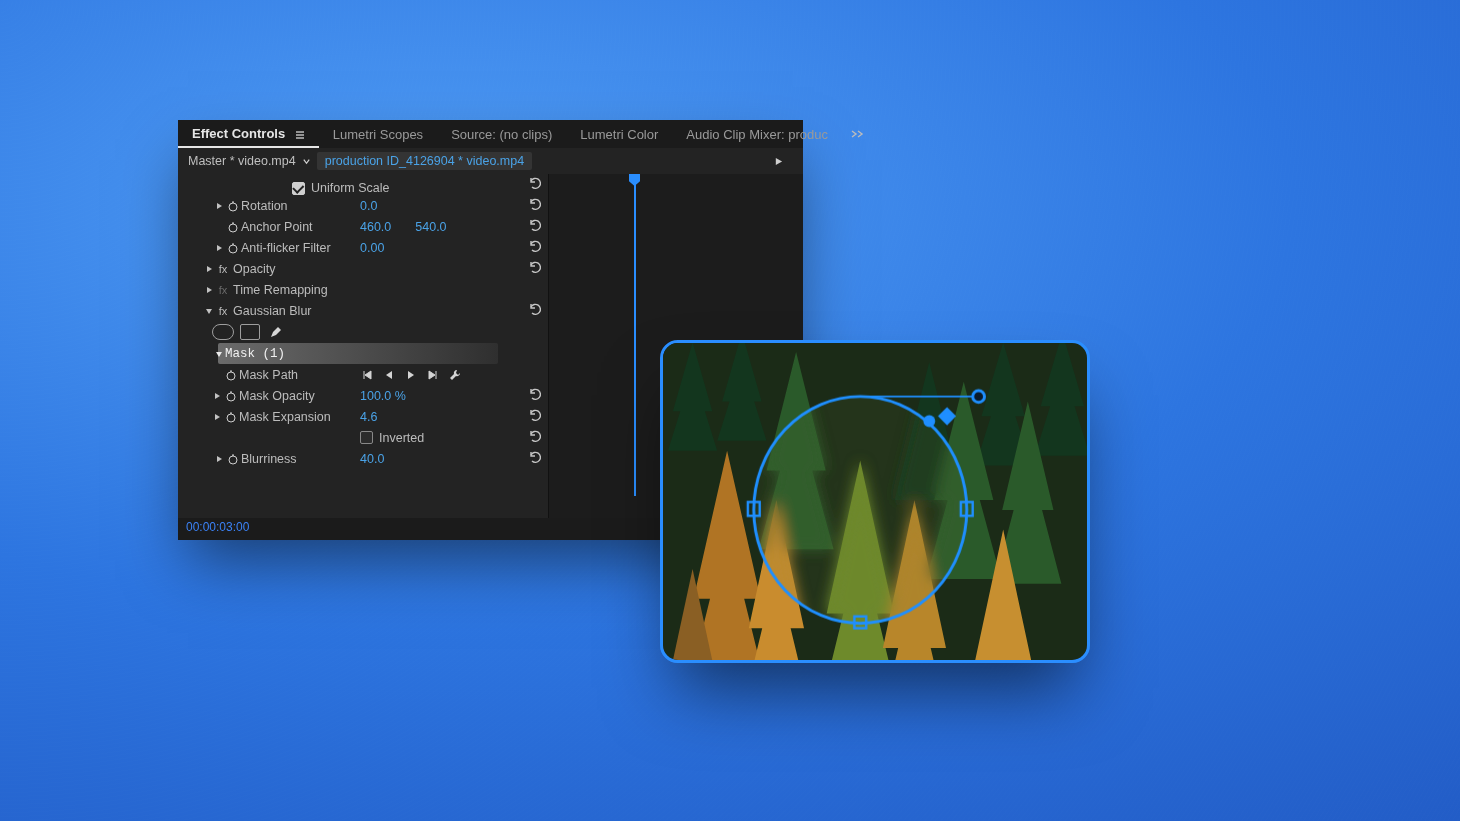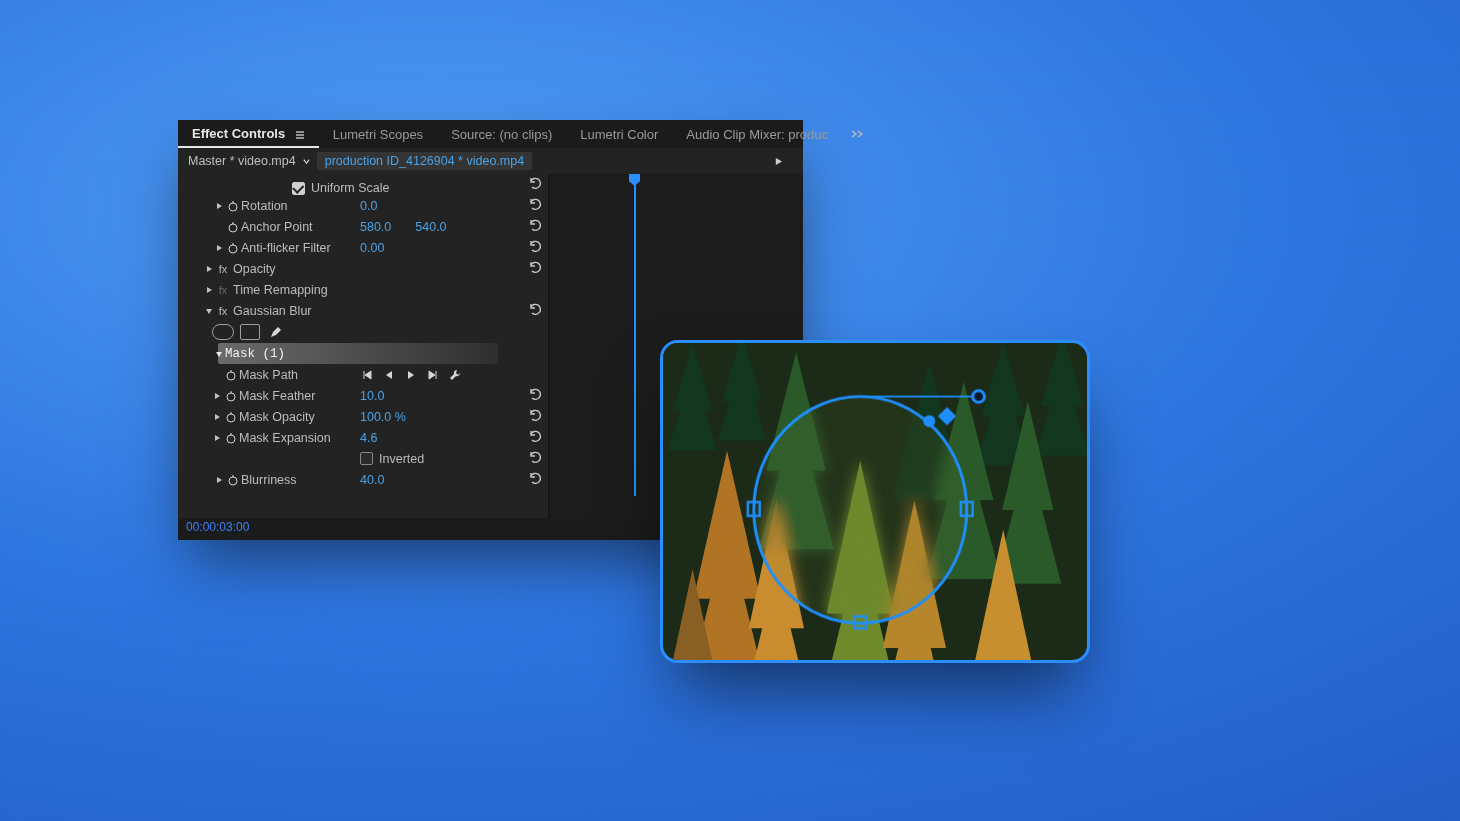--- a/index.html
+++ b/index.html
@@ -213,21 +213,21 @@
             <svg viewBox="0 0 8 8"></svg>
           </span>
         <span class="stopwatch">
             <svg viewBox="0 0 12 12">
               <circle cx="6" cy="7" r="4" stroke="#cfcfcf" fill="none"></circle>
               <path d="M5 2h2M6 2v1" stroke="#cfcfcf"></path>
             </svg>
           </span>
         <span class="label">Anchor Point</span>
         <span class="values">
-          <span class="val">580.0</span>
+          <span class="val">460.0</span>
           <span class="val">540.0</span>
         </span>
         <span class="reset">
             <svg viewBox="0 0 14 14">
               <path d="M4 11a5 5 0 1 0 -1-6" stroke="#c7c7c7" fill="none" stroke-width="1.4"></path>
               <path d="M3 2v4h4" stroke="#c7c7c7" fill="none" stroke-width="1.4"></path>
             </svg>
           </span>
       </div>
 
@@ -350,43 +350,20 @@
               </svg>
             </span>
           <span>
               <svg viewBox="0 0 14 14">
                 <path d="M9 2a3 3 0 0 0-3 4l-4 4 2 2 4-4a3 3 0 0 0 4-3l-2 2-2-2z" fill="#d4d4d4"></path>
               </svg>
             </span>
         </span>
       </div>
 
-      <div class="row indent-3">
-        <span class="arrow">
-            <svg viewBox="0 0 8 8">
-              <path d="M2 1l5 3-5 3z" fill="#c2c2c2"></path>
-            </svg>
-          </span>
-        <span class="stopwatch">
-            <svg viewBox="0 0 12 12">
-              <circle cx="6" cy="7" r="4" stroke="#cfcfcf" fill="none"></circle>
-              <path d="M5 2h2M6 2v1" stroke="#cfcfcf"></path>
-            </svg>
-          </span>
-        <span class="label">Mask Feather</span>
-        <span class="values">
-            <span class="val">10.0</span>
-          </span>
-        <span class="reset">
-            <svg viewBox="0 0 14 14">
-              <path d="M4 11a5 5 0 1 0 -1-6" stroke="#c7c7c7" fill="none" stroke-width="1.4"></path>
-              <path d="M3 2v4h4" stroke="#c7c7c7" fill="none" stroke-width="1.4"></path>
-            </svg>
-          </span>
-      </div>
 
       <div class="row indent-3">
         <span class="arrow">
             <svg viewBox="0 0 8 8">
               <path d="M2 1l5 3-5 3z" fill="#c2c2c2"></path>
             </svg>
           </span>
         <span class="stopwatch">
             <svg viewBox="0 0 12 12">
               <circle cx="6" cy="7" r="4" stroke="#cfcfcf" fill="none"></circle>

